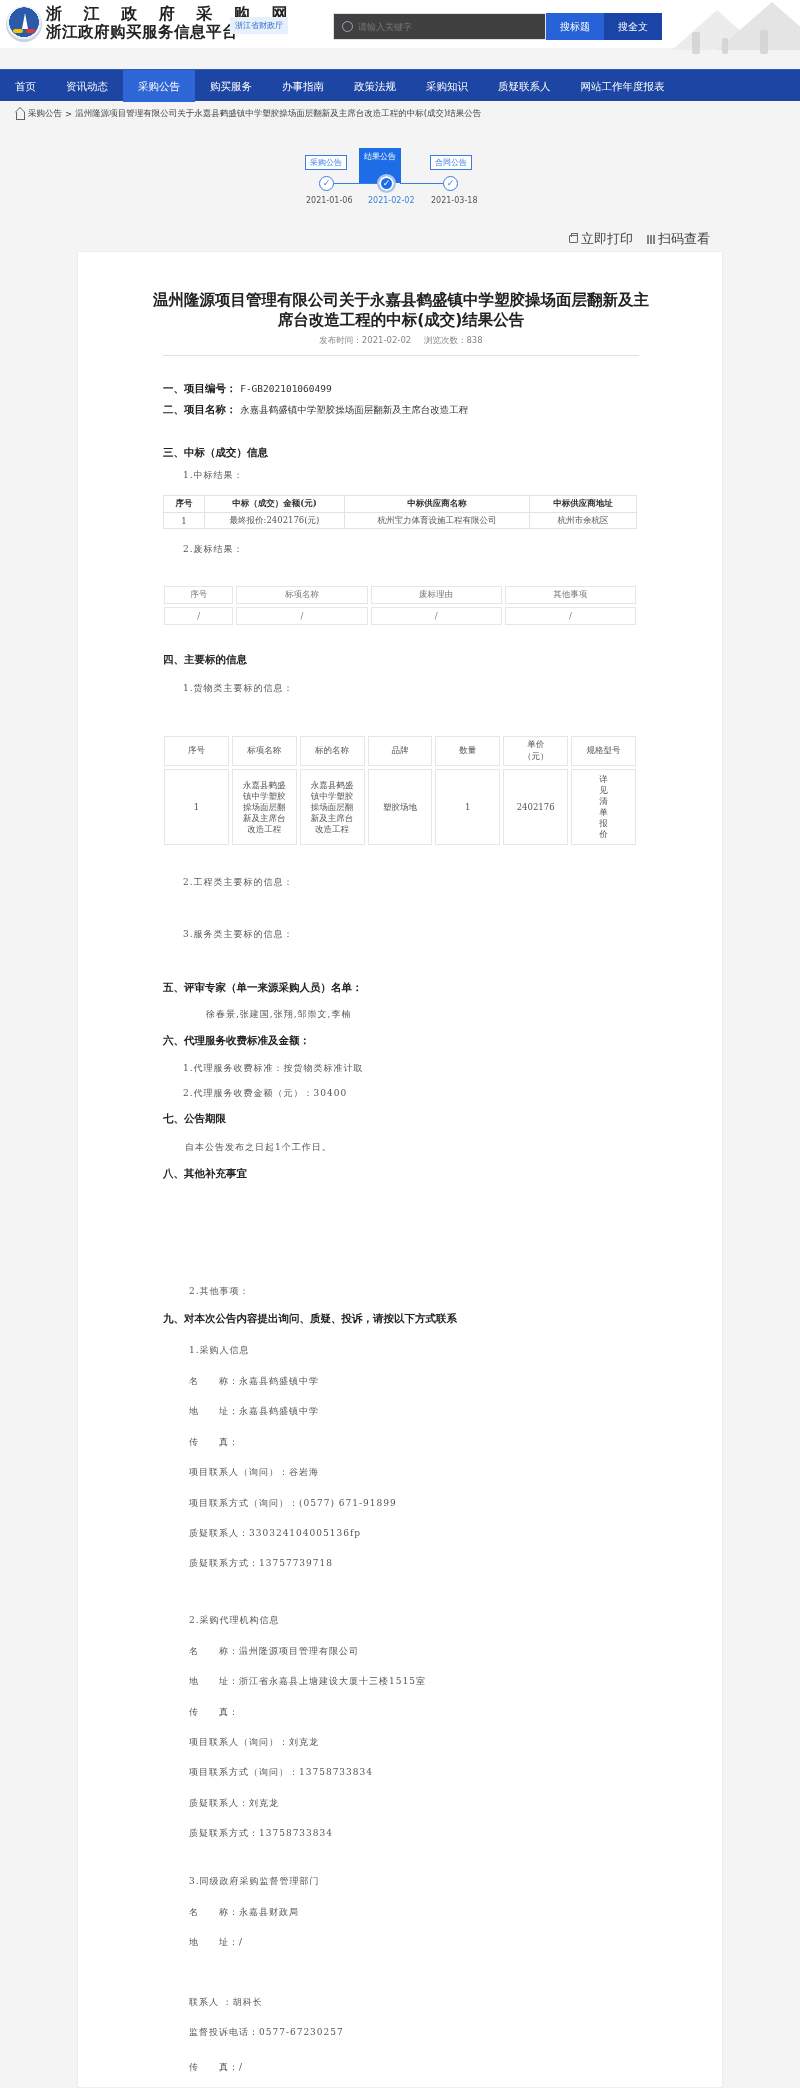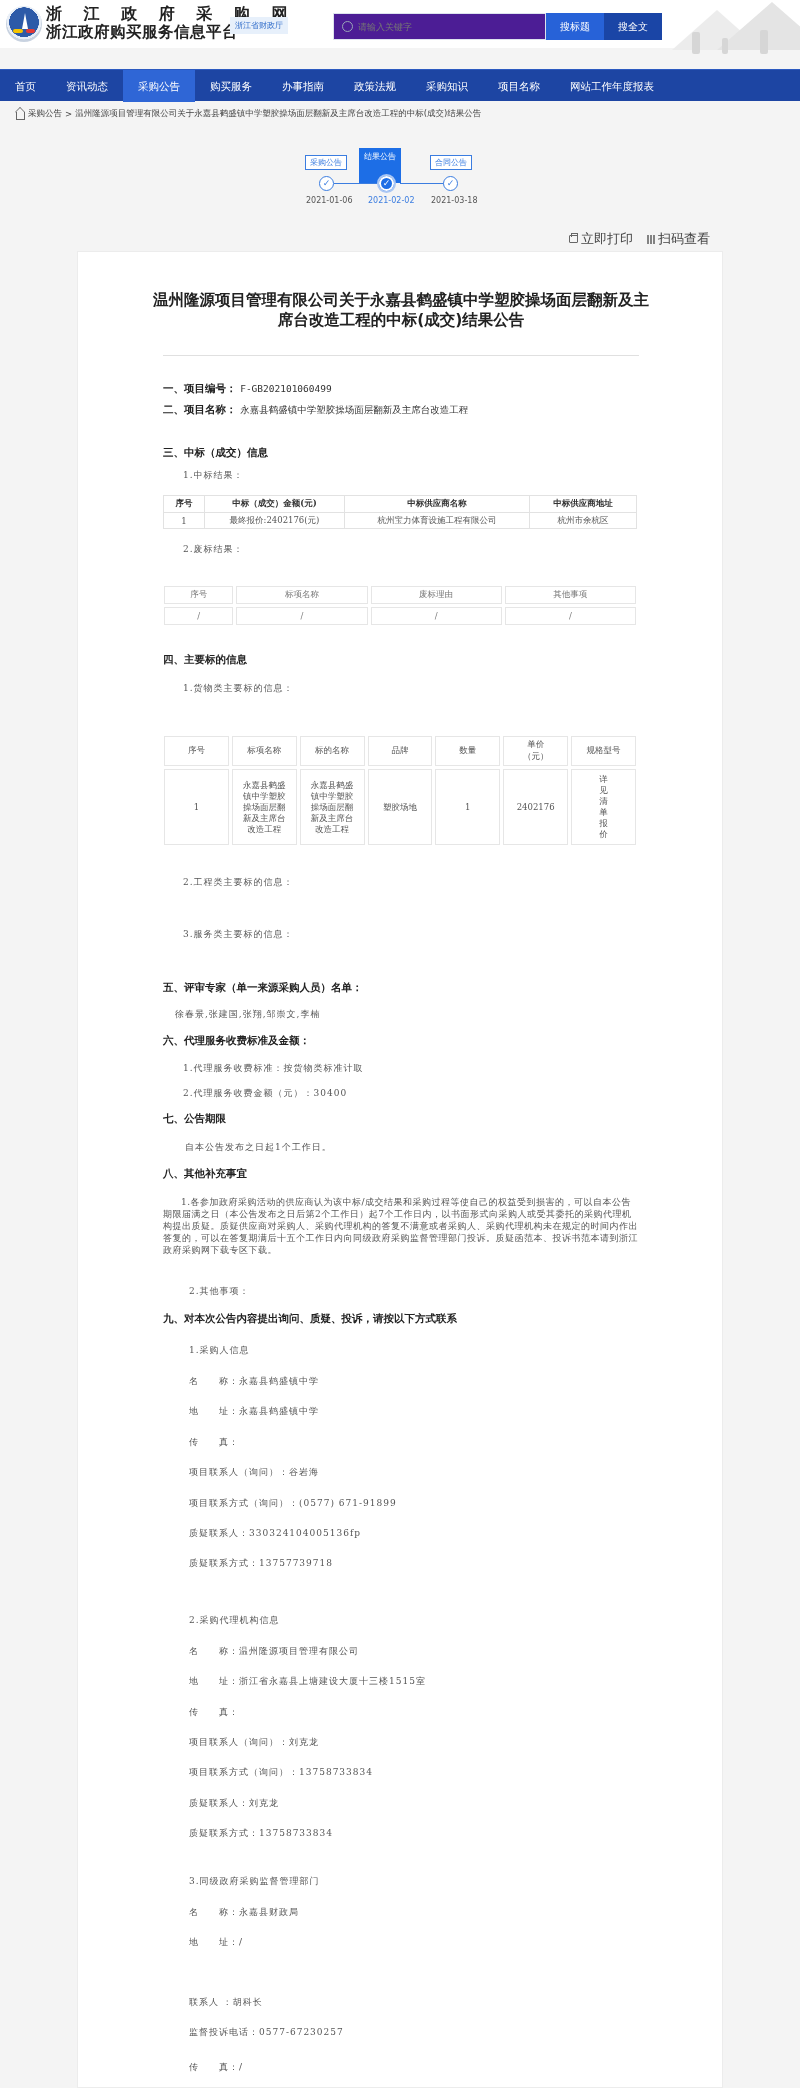--- a/index.html
+++ b/index.html
@@ -8,21 +8,21 @@
   
   .header { height: 48px; background: #fff; position: relative; }
   .logo { position: absolute; left: 6px; top: 6px; width: 36px; height: 36px; border-radius: 50%; background: radial-gradient(circle at 50% 45%, #2d5aa8 0 55%, #e8eef6 56% 64%, #c8d2e0 65% 100%); }
   .logo::after { content: ""; position: absolute; left: 16px; top: 7px; width: 0; height: 0; border-left: 3px solid transparent; border-right: 3px solid transparent; border-bottom: 16px solid #fff; }
   .logo .wave1 { position: absolute; left: 7px; top: 23px; width: 10px; height: 4px; background: #f5c400; border-radius: 2px; }
   .logo .wave2 { position: absolute; left: 20px; top: 23px; width: 9px; height: 4px; background: #e53935; border-radius: 2px; }
   .site-title { position: absolute; left: 46px; top: 5px; }
   .site-title .t1 { font-size: 16px; letter-spacing: 8px; color: #222; line-height: 18px; font-weight: bold; }
   .site-title .t2 { font-size: 15.5px; color: #222; line-height: 18px; font-weight: bold; letter-spacing: 0.5px; }
   .dept-badge { position: absolute; left: 230px; top: 17px; background: #e7f0fb; color: #2e6bc9; font-size: 8px; padding: 3px 5px; }
-  .search-box { position: absolute; left: 333px; top: 13px; width: 213px; height: 27px; border: 1px solid #dde3ee; background: #4c1d95; text-decoration: underline; }
+  .search-box { position: absolute; left: 333px; top: 13px; width: 213px; height: 27px; border: 1px solid #dde3ee; background: #404040; text-decoration: underline; }
   .search-icon { position: absolute; left: 8px; top: 7px; width: 11px; height: 11px; border: 1.5px solid #9aa6b8; border-radius: 50%; }
   .search-input { position: absolute; left: 24px; top: 0; width: 185px; height: 25px; border: none; outline: none; font-size: 9px; color: #999; background: transparent; font-family: "DejaVu Sans", sans-serif; }
   .btn-title { position: absolute; left: 546px; top: 13px; width: 58px; height: 27px; background: #2762d8; color: #fff; font-size: 10px; text-align: center; line-height: 27px; }
   .btn-full { position: absolute; left: 604px; top: 13px; width: 58px; height: 27px; background: #1a45a6; color: #fff; font-size: 10px; text-align: center; line-height: 27px; }
   .mountain { position: absolute; left: 672px; top: 0; width: 128px; height: 69px; overflow: hidden; }
   .mountain .m1 { position: absolute; left: 0; top: 10px; width: 0; height: 0; border-left: 45px solid transparent; border-right: 45px solid transparent; border-bottom: 40px solid #ececec; }
   .mountain .m2 { position: absolute; left: 45px; top: 2px; width: 0; height: 0; border-left: 55px solid transparent; border-right: 55px solid transparent; border-bottom: 48px solid #e4e4e4; }
   .pagoda { position: absolute; background: #d6d6d6; width: 8px; border-radius: 2px; }
 
   
@@ -103,21 +103,21 @@
 
 <div class="nav-wrap">
   <div class="nav">
     <div class="nav-item">首页</div>
     <div class="nav-item">资讯动态</div>
     <div class="nav-item active">采购公告</div>
     <div class="nav-item">购买服务</div>
     <div class="nav-item">办事指南</div>
     <div class="nav-item">政策法规</div>
     <div class="nav-item">采购知识</div>
-    <div class="nav-item">项目名称</div>
+    <div class="nav-item">质疑联系人</div>
     <div class="nav-item">网站工作年度报表</div>
   </div>
 </div>
 
 <div class="breadcrumb">
   <span class="home-icon"></span>
   <span>采购公告</span>
   <span>&gt;</span>
   <span>温州隆源项目管理有限公司关于永嘉县鹤盛镇中学塑胶操场面层翻新及主席台改造工程的中标(成交)结果公告</span>
 </div>
@@ -142,20 +142,24 @@
     <span>立即打印</span>
   </div>
   <div class="tool">
     <span class="qr-icon"></span>
     <span>扫码查看</span>
   </div>
 </div>
 
 <div class="article">
   <div class="art-title">温州隆源项目管理有限公司关于永嘉县鹤盛镇中学塑胶操场面层翻新及主席台改造工程的中标(成交)结果公告</div>
+  <div class="art-meta">
+    <span>发布时间：2021-02-02</span>
+    <span>浏览次数：838</span>
+  </div>
   <div class="art-divider"></div>
 
   <div class="h" style="top:130px;">
     <span>一、项目编号：</span>
     <span class="v">F-GB202101060499</span>
   </div>
   <div class="h" style="top:151px;">
     <span>二、项目名称：</span>
     <span class="v" style="font-family:'DejaVu Sans',sans-serif;">永嘉县鹤盛镇中学塑胶操场面层翻新及主席台改造工程</span>
   </div>
@@ -221,31 +225,30 @@
       <td>2402176</td>
       <td style="padding:0 24px;">详见清单报价</td>
     </tr>
   </tbody>
     </table>
 
   <div class="p" style="left:105px;top:624px;">2.工程类主要标的信息：</div>
   <div class="p" style="left:105px;top:676px;">3.服务类主要标的信息：</div>
 
   <div class="h" style="top:729px;">五、评审专家（单一来源采购人员）名单：</div>
-  <div class="p" style="left:97px;top:756px;text-align:right;">徐春景,张建国,张翔,邹崇文,李楠</div>
+  <div class="p" style="left:128px;top:756px;text-align:right;">徐春景,张建国,张翔,邹崇文,李楠</div>
 
   <div class="h" style="top:782px;">六、代理服务收费标准及金额：</div>
   <div class="p" style="left:105px;top:810px;">1.代理服务收费标准：按货物类标准计取</div>
   <div class="p" style="left:105px;top:835px;">2.代理服务收费金额（元）：30400</div>
 
   <div class="h" style="top:860px;">七、公告期限</div>
   <div class="p" style="left:107px;top:889px;">自本公告发布之日起1个工作日。</div>
 
   <div class="h" style="top:915px;">八、其他补充事宜</div>
-  <div class="para" style="top:944px;">1.各参加政府采购活动的供应商认为该中标/成交结果和采购过程等使自己的权益受到损害的，可以自本公告期限届满之日（本公告发布之日后第2个工作日）起7个工作日内，以书面形式向采购人或受其委托的采购代理机构提出质疑。质疑供应商对采购人、采购代理机构的答复不满意或者采购人、采购代理机构未在规定的时间内作出答复的，可以在答复期满后十五个工作日内向同级政府采购监督管理部门投诉。质疑函范本、投诉书范本请到浙江政府采购网下载专区下载。</div>
   <div class="p" style="left:111px;top:1033px;">2.其他事项：</div>
 
   <div class="h" style="top:1060px;">九、对本次公告内容提出询问、质疑、投诉，请按以下方式联系</div>
 
   <div>
     <div class="p" style="left:111px;top:1092px;">1.采购人信息</div>
     <div class="p" style="left:111px;top:1123px;">名　　称：永嘉县鹤盛镇中学</div>
     <div class="p" style="left:111px;top:1153px;">地　　址：永嘉县鹤盛镇中学</div>
     <div class="p" style="left:111px;top:1184px;">传　　真：</div>
     <div class="p" style="left:111px;top:1214px;">项目联系人（询问）：谷岩海</div>

